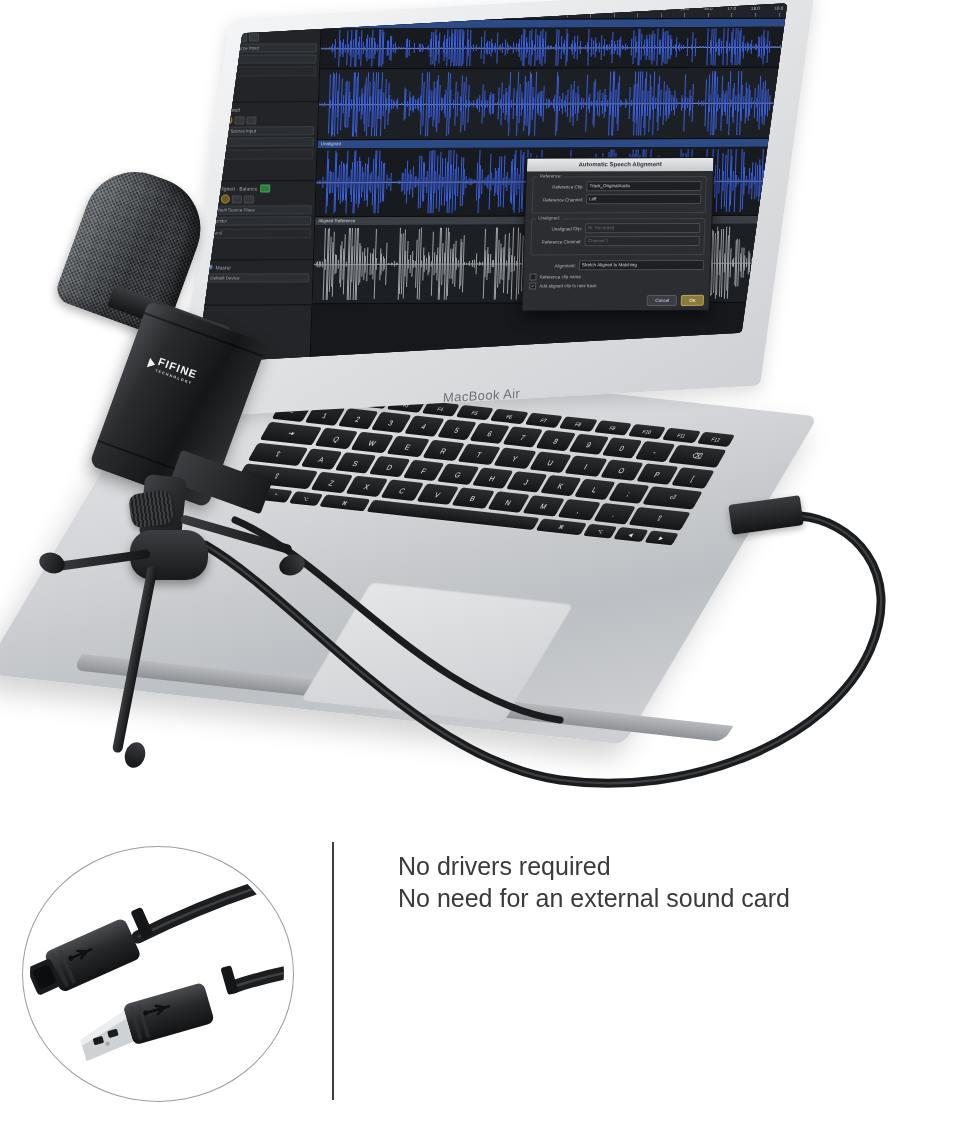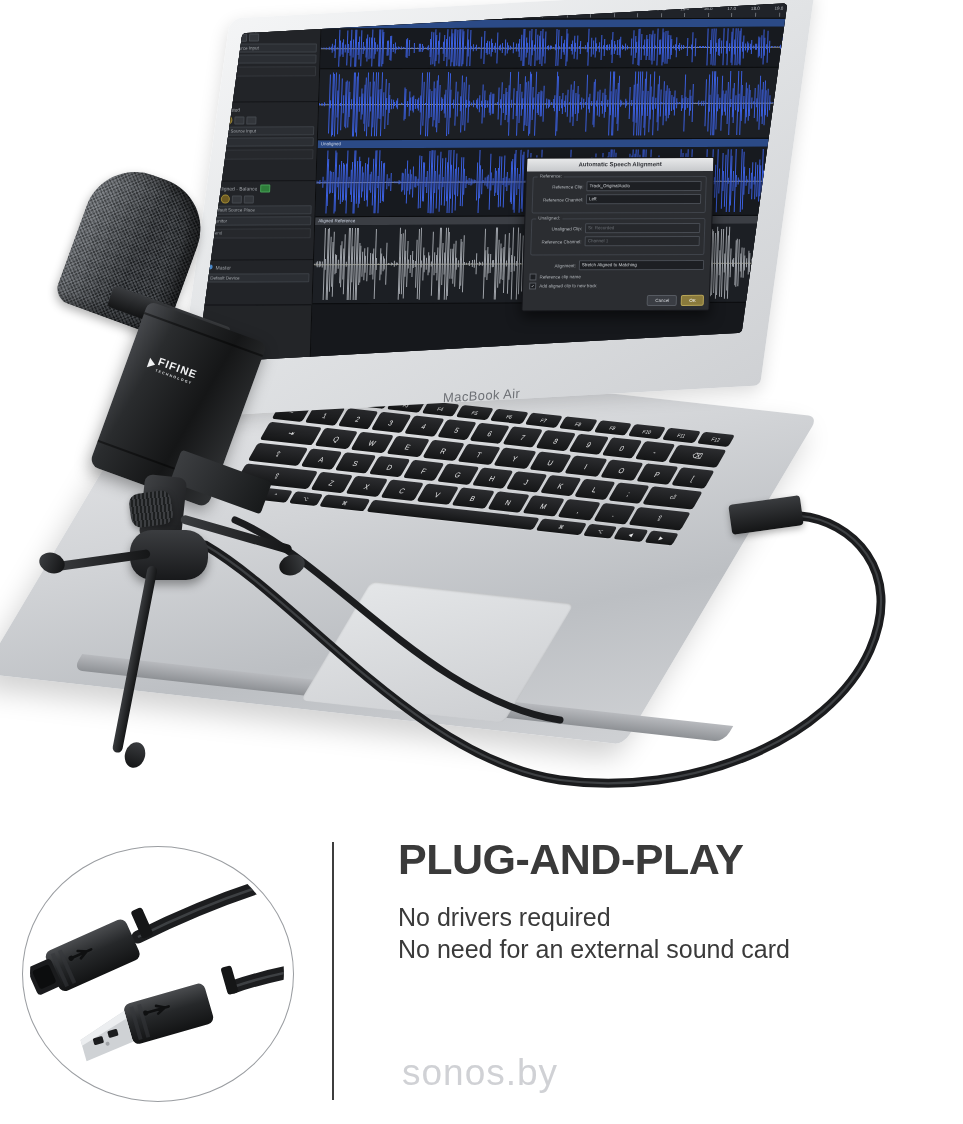--- a/index.html
+++ b/index.html
@@ -1718,21 +1718,19 @@
           <rect x="86" y="169" width="10" height="7" rx="1.5" fill="#1b1c1e"></rect>
           <circle cx="83" cy="181" r="2" fill="#9fa2a6"></circle>
         </g>
       </g>
     </svg>
   </div>
 
   <div class="divider"></div>
 
   <div class="txt">
-    <h1 class="headline">PLUG-AND-PLAY</h1>
     <div class="tagline">
       <div>No drivers required</div>
       <div>No need for an external sound card</div>
     </div>
   </div>
 
-  <div class="wm">sonos.by</div>
 </div>
 
 </body></html>

